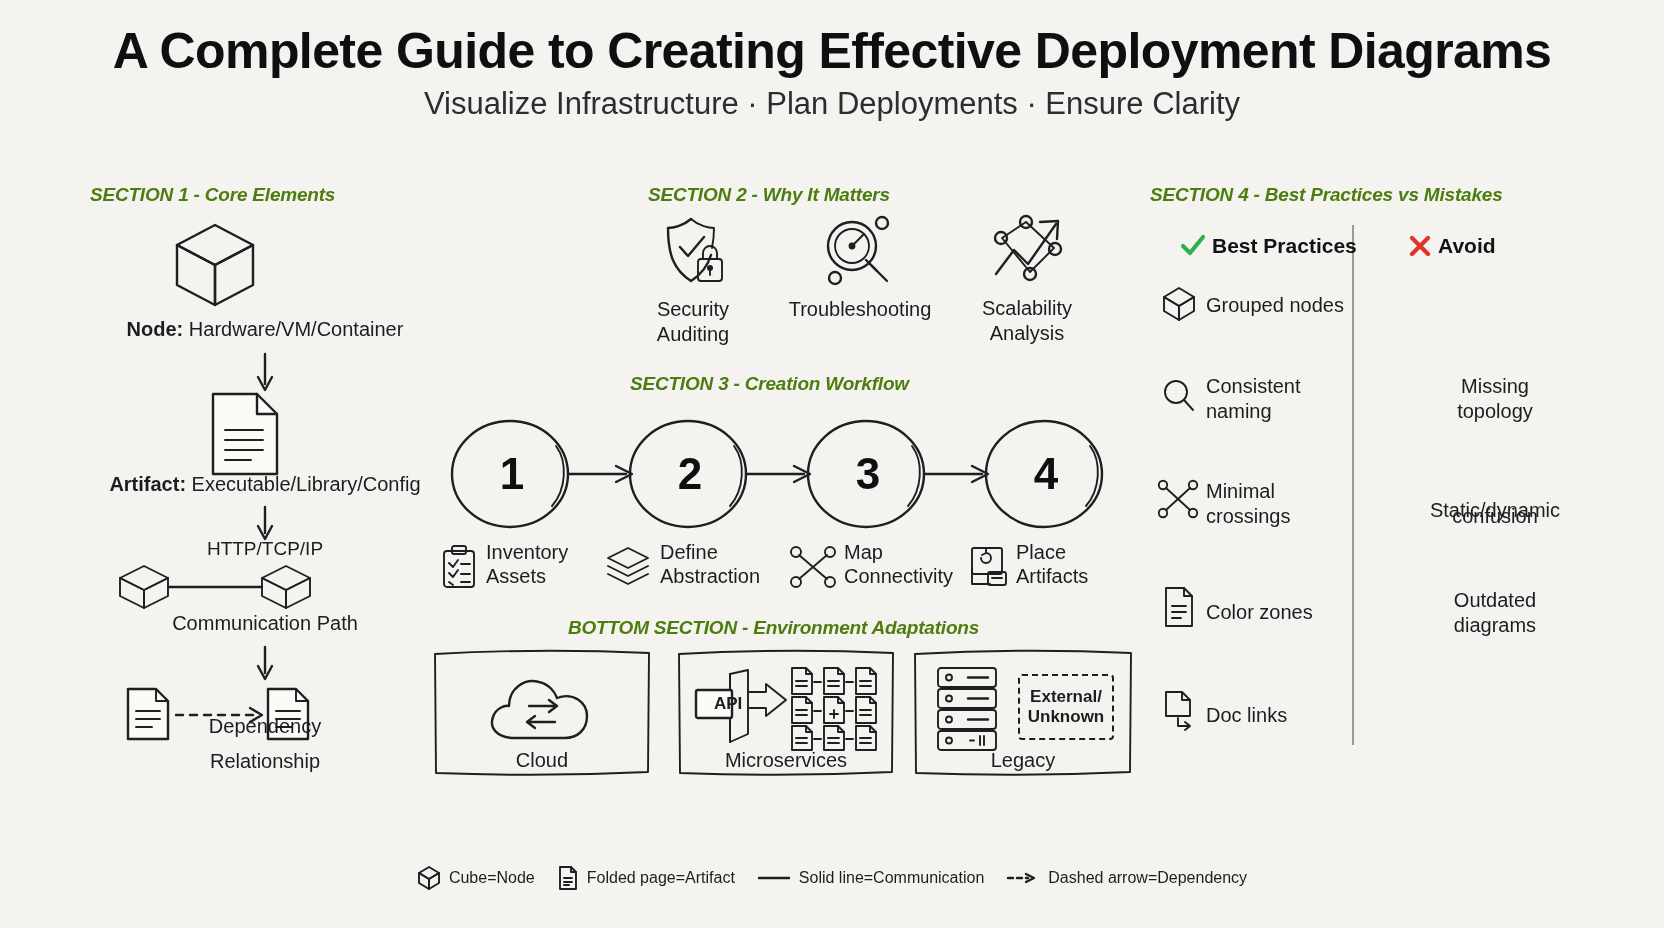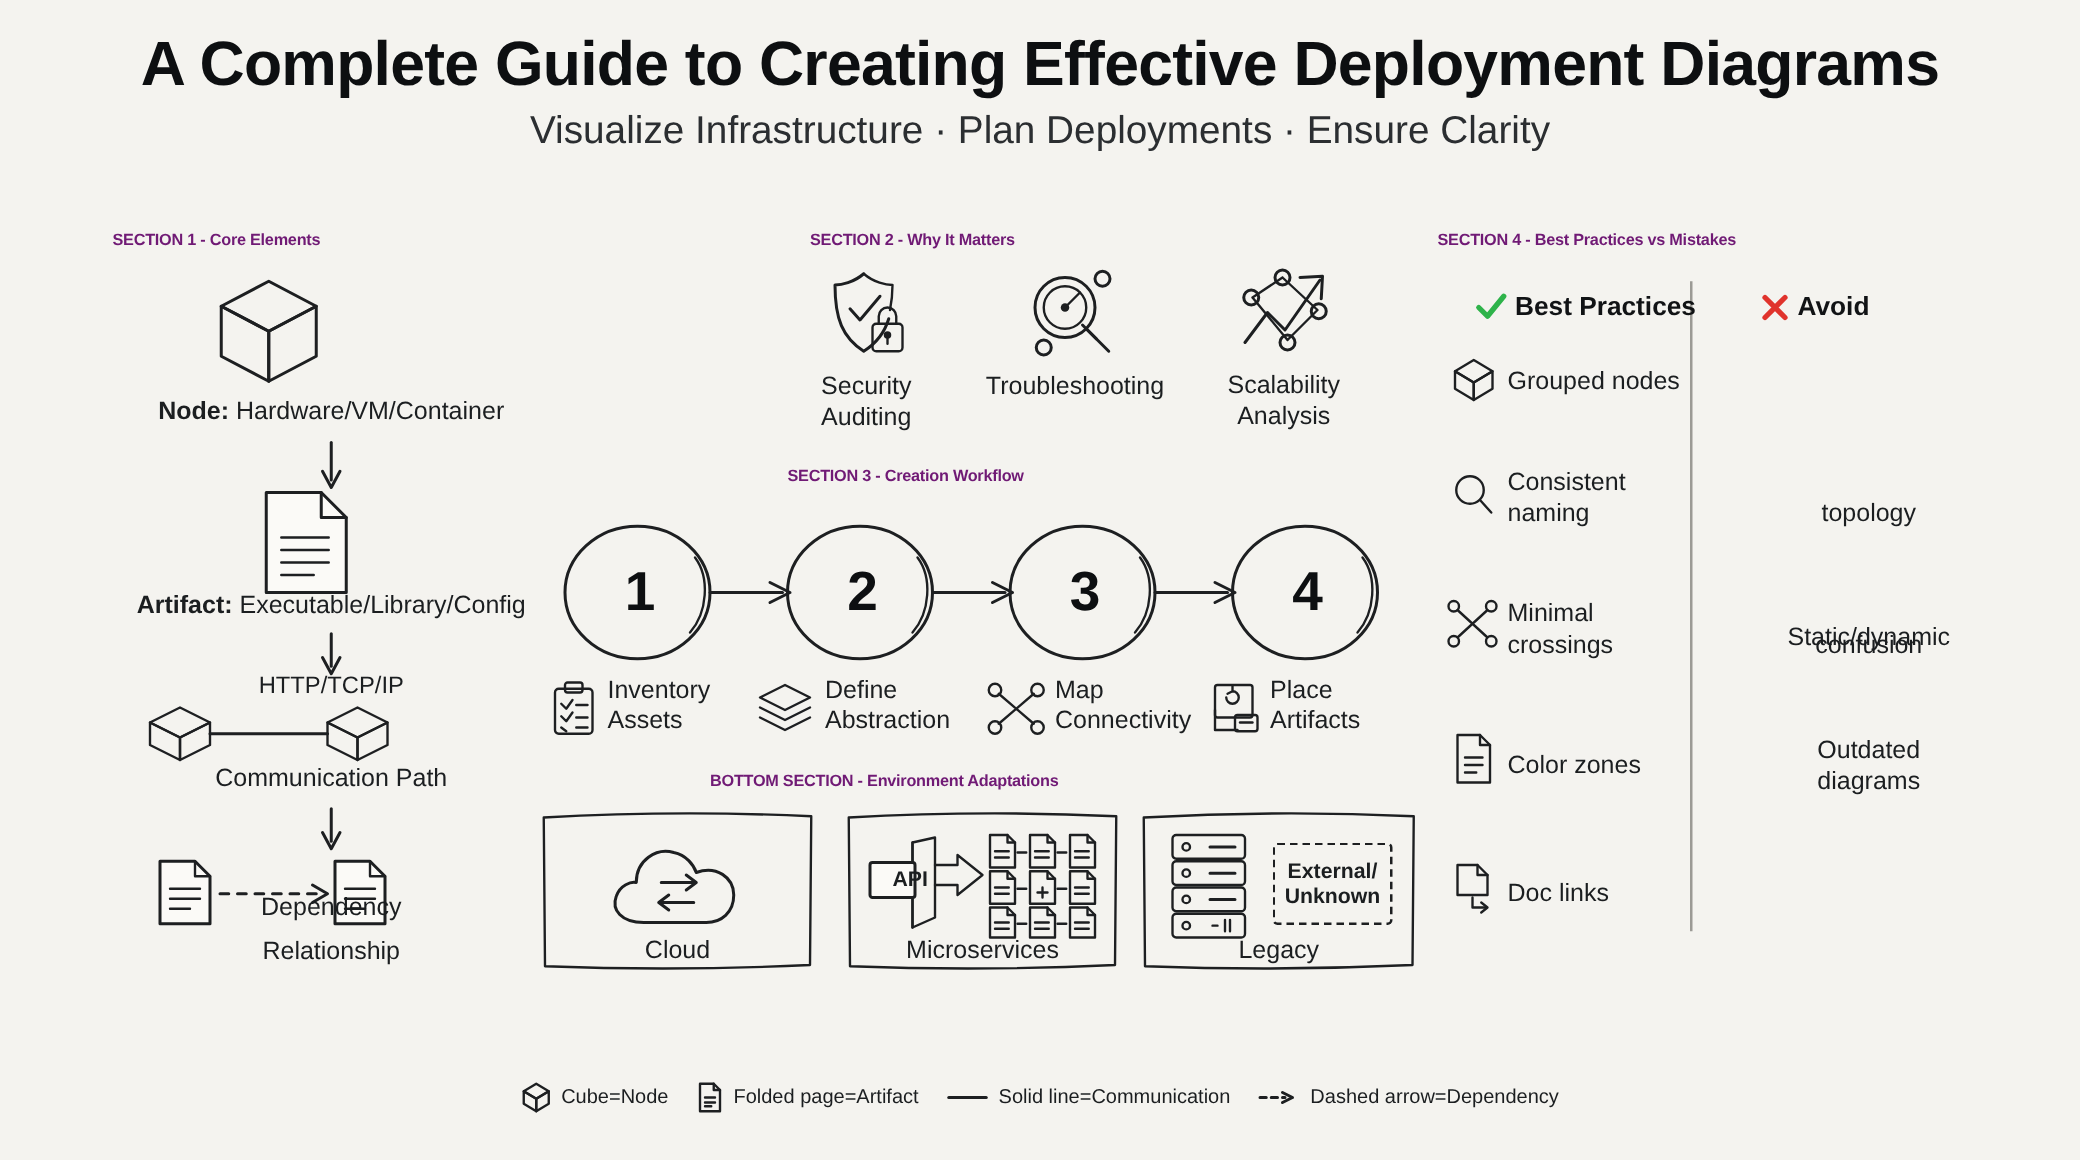--- a/index.html
+++ b/index.html
@@ -18,22 +18,22 @@
     position:absolute;left:0;top:22px;width:1664px;text-align:center;
     font-size:50px;font-weight:bold;letter-spacing:-0.6px;color:#0d0f11;
   }
   .subtitle{
     position:absolute;left:0;top:86px;width:1664px;text-align:center;
     font-size:31px;color:#2b2e31;font-weight:400;
   }
 
   
   .sec-head{
-    position:absolute;font-size:13px;font-weight:bold;color:#701a75;
-    letter-spacing:-0.2px;white-space:nowrap;
+    position:absolute;font-size:19px;font-weight:bold;color:#4d7c0f;
+    letter-spacing:-0.2px;white-space:nowrap;font-style:italic;
   }
 
   
   .lbl{position:absolute;font-size:20px;color:#1b1e20;white-space:nowrap;}
   .lbl b{font-weight:bold;}
   svg{display:block;overflow:visible;}
   .ink{fill:none;stroke:#1d1f21;stroke-width:2.4;stroke-linecap:round;stroke-linejoin:round;}
   .ink-thin{fill:none;stroke:#1d1f21;stroke-width:1.9;stroke-linecap:round;stroke-linejoin:round;}
   .ink-fill{fill:#1d1f21;}
   .paper{fill:#fbfaf7;stroke:#1d1f21;stroke-width:2.4;stroke-linejoin:round;}
@@ -360,20 +360,21 @@
     <svg width="36" height="42" viewBox="0 0 36 42">
       <path class="ink-thin" d="M4 2 L20 2 L28 10 L28 26 L4 26 Z"></path>
       <path class="ink-thin" d="M20 2 L20 10 L28 10"></path>
       <path class="ink-thin" d="M16 28 L16 36 M16 36 L26 36"></path>
       <path class="ink-thin" d="M23 32 L28 36 L23 40"></path>
     </svg>
   </div>
   <div class="s4-good" style="left:1206px;top:703px;">Doc links</div>
 
 
+  <div class="s4-bad" style="left:1370px;top:374px;">Missing</div>
   <div class="s4-bad" style="left:1370px;top:399px;">topology</div>
 
   <div class="s4-bad" style="left:1370px;top:498px;">Static/dynamic</div>
   <div class="s4-bad" style="left:1370px;top:504px;">confusion</div>
 
   <div class="s4-bad" style="left:1370px;top:588px;">Outdated</div>
   <div class="s4-bad" style="left:1370px;top:613px;">diagrams</div>
 
   <div class="sec-head" style="left:568px;top:617px;">BOTTOM SECTION - Environment Adaptations</div>
 

